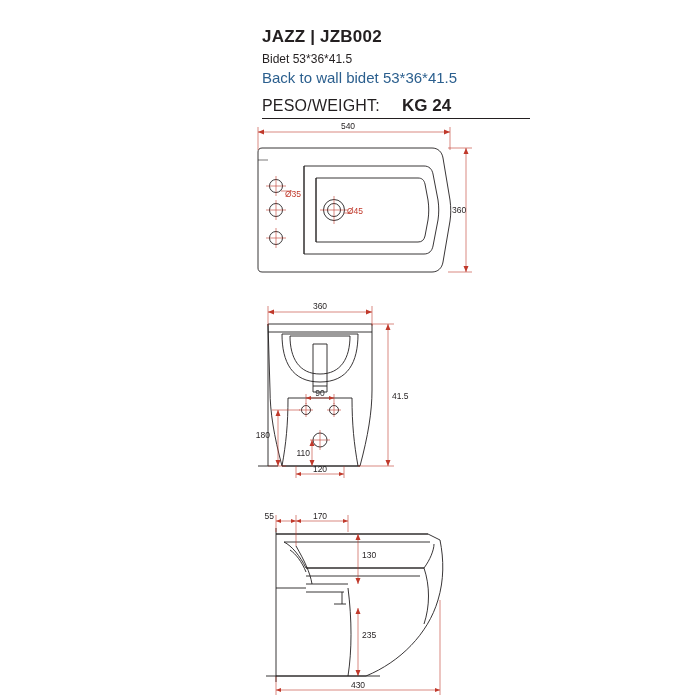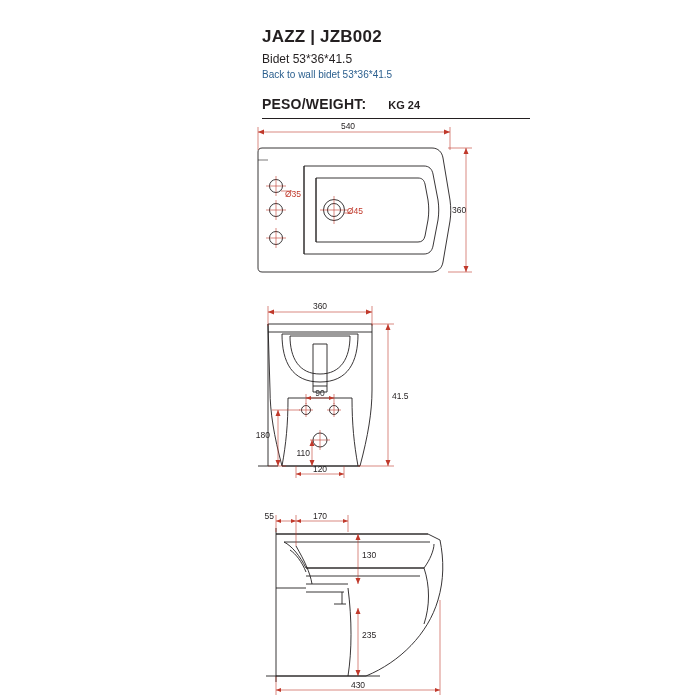--- a/index.html
+++ b/index.html
@@ -38,40 +38,40 @@
     white-space: nowrap;
   }
   .subtitle-1 {
     margin-top: 5px;
     font-size: 12px;
     color: #231f20;
     white-space: nowrap;
   }
   .subtitle-2 {
     margin-top: 3px;
-    font-size: 10px;
+    font-size: 15px;
     color: #2b5f8e;
     white-space: nowrap;
   }
   .weight-row {
     position: absolute;
     left: 262px;
     top: 96px;
     width: 268px;
     display: flex;
     align-items: baseline;
   }
   .weight-label {
-    font-size: 14px;
-    font-weight: bold;
+    font-size: 16px;
+    font-weight: normal;
     letter-spacing: 0.2px;
     color: #231f20;
   }
   .weight-value {
-    font-size: 11px;
+    font-size: 17px;
     font-weight: bold;
     margin-left: 22px;
     color: #231f20;
     text-align: center;
   }
   .rule {
     position: absolute;
     left: 262px;
     top: 118px;
     width: 268px;

